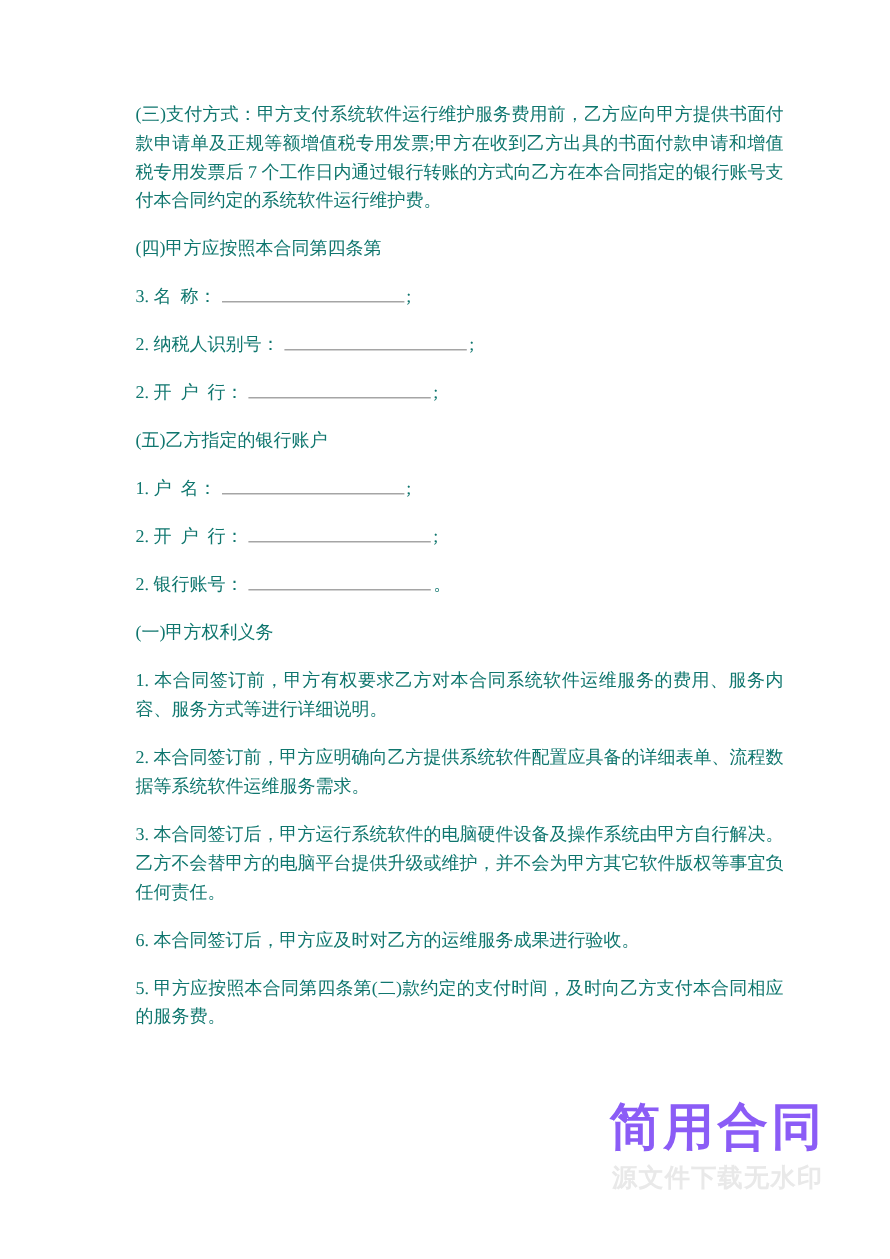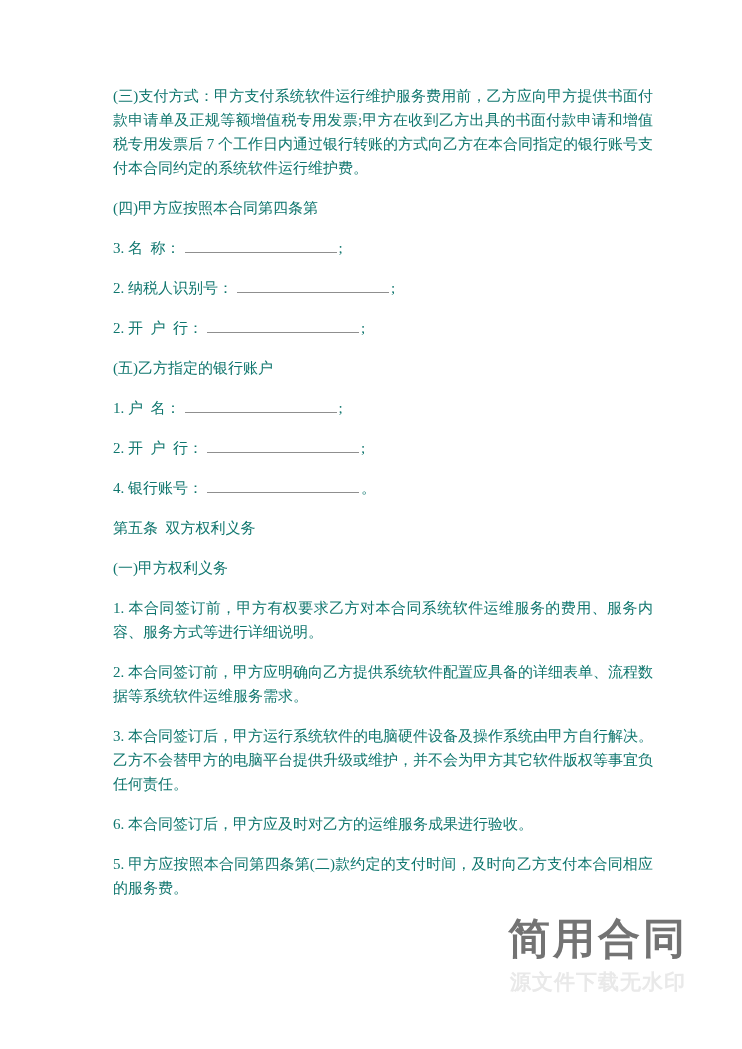--- a/index.html
+++ b/index.html
@@ -48,21 +48,21 @@
     text-align: center;
     font-family: "Liberation Sans", "DejaVu Sans", sans-serif;
     font-weight: bold;
     user-select: none;
     pointer-events: none;
   }
   .watermark .wm-title {
     font-size: 42px;
     line-height: 46px;
     letter-spacing: 3px;
-    color: #737373;
+    color: #8b5cf6;
   }
   .watermark .wm-subtitle {
     font-size: 21px;
     line-height: 24px;
     letter-spacing: 1px;
     margin-top: 8px;
     color: #e9e9e9;
   }
 </style>
 </head>
@@ -71,22 +71,21 @@
 <div class="page">
   <main class="doc" id="doc-body">
       <p>(三)支付方式：甲方支付系统软件运行维护服务费用前，乙方应向甲方提供书面付款申请单及正规等额增值税专用发票;甲方在收到乙方出具的书面付款申请和增值税专用发票后 7 个工作日内通过银行转账的方式向乙方在本合同指定的银行账号支付本合同约定的系统软件运行维护费。</p>
       <p>(四)甲方应按照本合同第四条第</p>
       <p><span>3. 名  称：</span><span class="blank-line"></span><span>;</span></p>
       <p><span>2. 纳税人识别号：</span><span class="blank-line"></span><span>;</span></p>
       <p><span>2. 开  户  行：</span><span class="blank-line"></span><span>;</span></p>
       <p>(五)乙方指定的银行账户</p>
       <p><span>1. 户  名：</span><span class="blank-line"></span><span>;</span></p>
       <p><span>2. 开  户  行：</span><span class="blank-line"></span><span>;</span></p>
-      <p><span>4. 银行账号：</span><span class="blank-line"></span><span>。</span></p>
-      <p>第五条  双方权利义务</p>
+      <p><span>2. 银行账号：</span><span class="blank-line"></span><span>。</span></p>
       <p>(一)甲方权利义务</p>
       <p>1. 本合同签订前，甲方有权要求乙方对本合同系统软件运维服务的费用、服务内容、服务方式等进行详细说明。</p>
       <p>2. 本合同签订前，甲方应明确向乙方提供系统软件配置应具备的详细表单、流程数据等系统软件运维服务需求。</p>
       <p>3. 本合同签订后，甲方运行系统软件的电脑硬件设备及操作系统由甲方自行解决。乙方不会替甲方的电脑平台提供升级或维护，并不会为甲方其它软件版权等事宜负任何责任。</p>
       <p>6. 本合同签订后，甲方应及时对乙方的运维服务成果进行验收。</p>
       <p>5. 甲方应按照本合同第四条第(二)款约定的支付时间，及时向乙方支付本合同相应的服务费。</p>
     </main>
 
   <div class="watermark">
     <div class="wm-title">简用合同</div>

